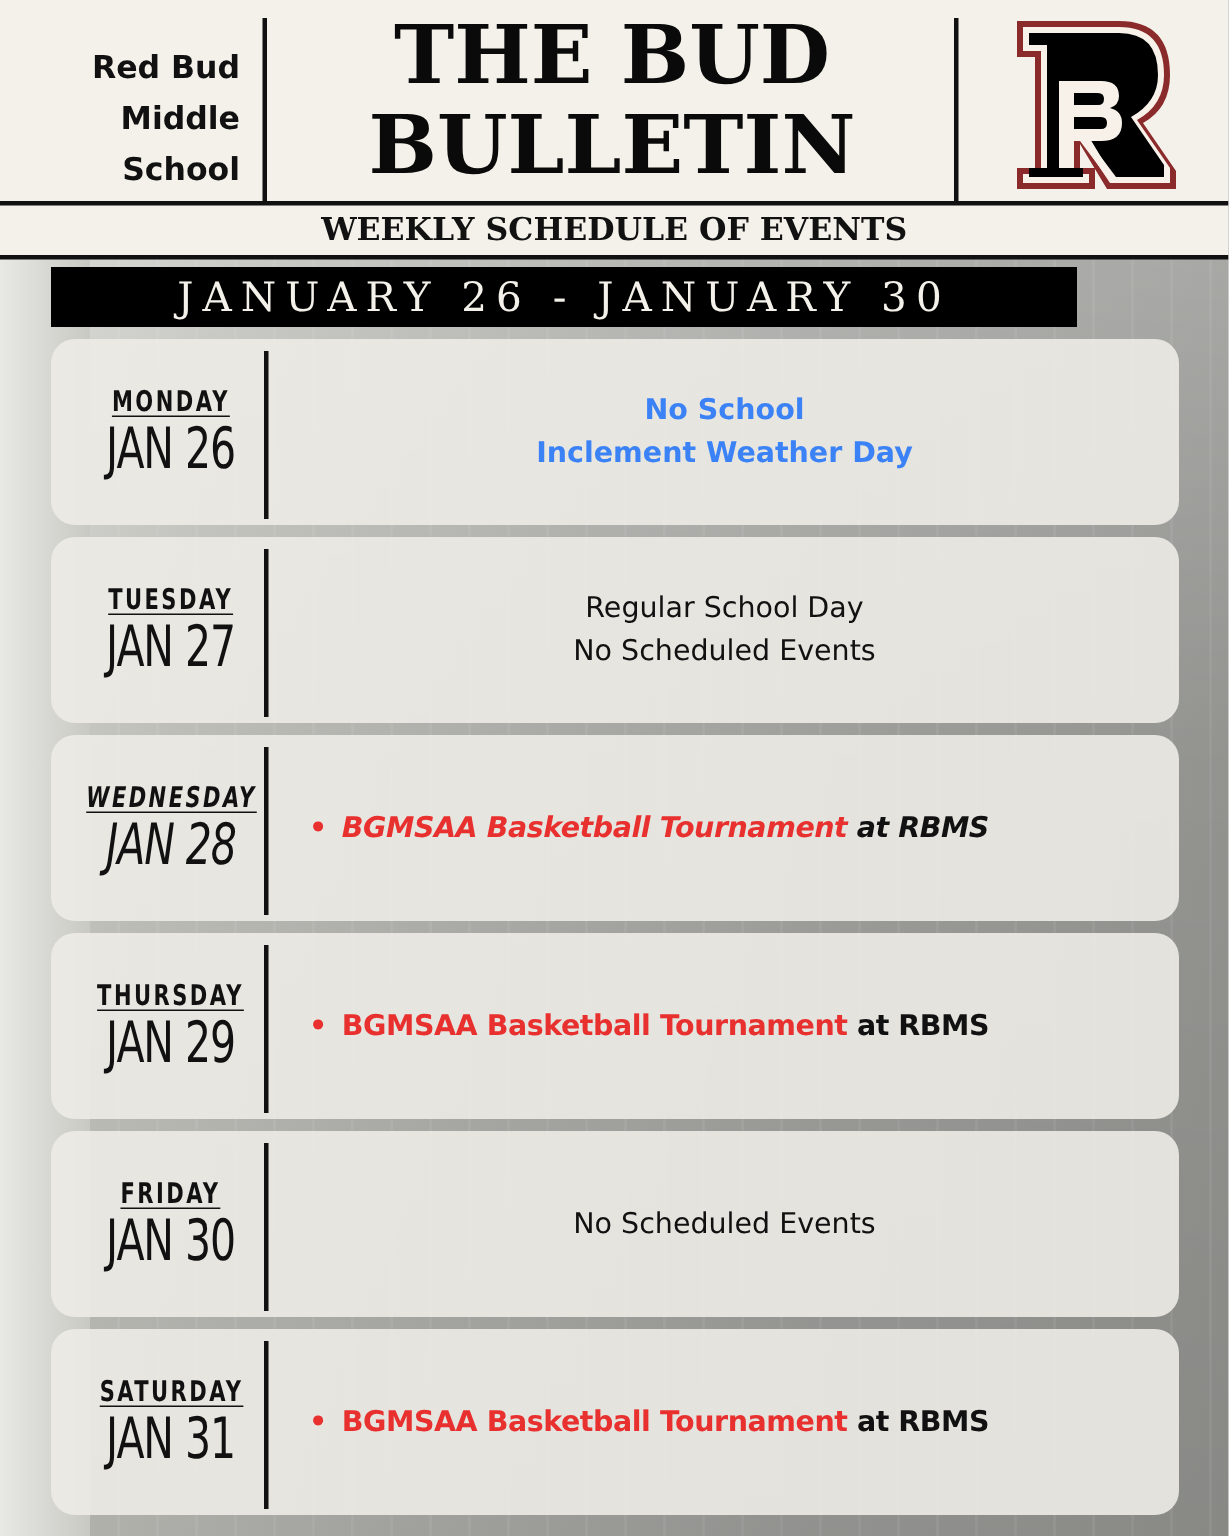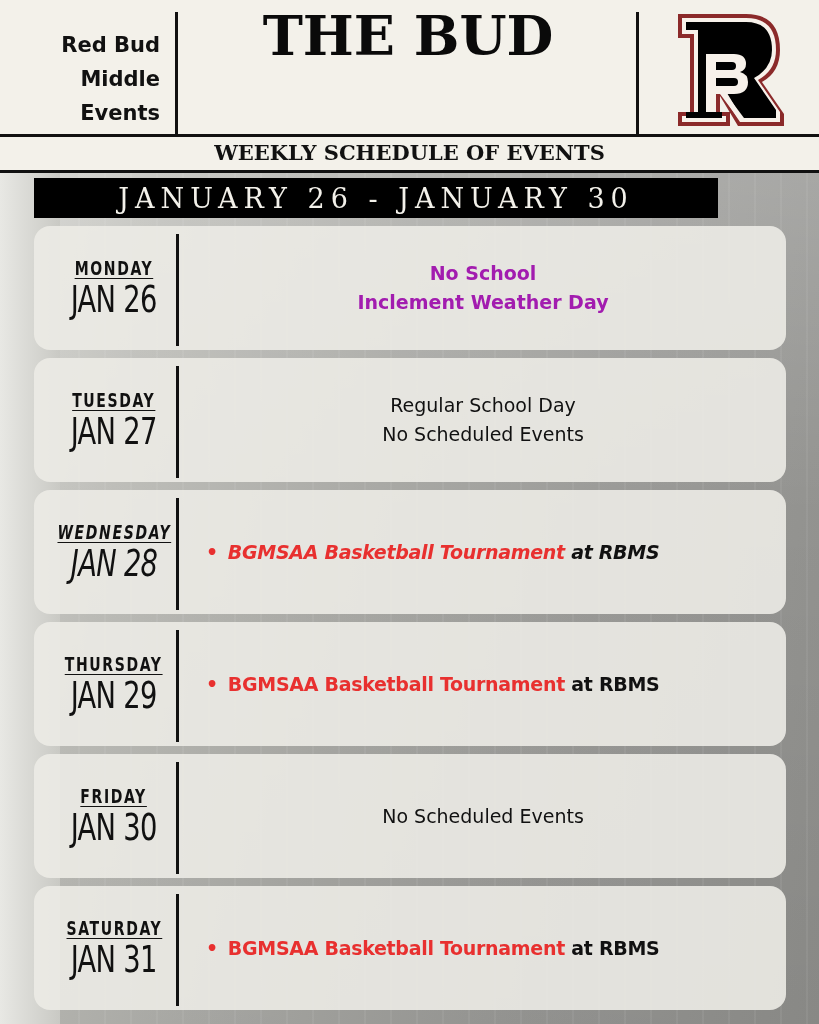--- a/index.html
+++ b/index.html
@@ -98,21 +98,21 @@
     position: absolute; left: 142px; top: 8px; width: 3px; height: 112px; background: #111;
   }
   .day-right {
     position: absolute; left: 146px; top: 0; right: 0; height: 100%;
     display: flex; flex-direction: column; justify-content: center;
   }
   .center-text {
     text-align: center; font-family: "DejaVu Sans", sans-serif;
     font-size: 19px; line-height: 29px;
   }
-  .center-text.red { color: #a21caf; font-weight: bold; }
+  .center-text.red { color: #3b82f6; font-weight: bold; }
   .center-text.dark { color: #111; font-weight: normal; }
   .event-line {
     padding-left: 26px;
     font-family: "DejaVu Sans", sans-serif;
     font-size: 19px; font-weight: bold; white-space: nowrap;
     letter-spacing: -0.3px;
   }
   .event-line .bullet { color: #e8302f; margin-right: 10px; }
   .event-line .ev { color: #e8302f; }
   .event-line .loc { color: #111; }
@@ -120,25 +120,26 @@
 </head>
 <body>
 
 <div class="bg-layer"></div>
 <div class="bg-light"></div>
 
 <header class="header">
   <div class="school-name">
     <div>Red Bud</div>
     <div>Middle</div>
-    <div>Events</div>
+    <div>School</div>
   </div>
   <div class="vrule" style="left:175px;"></div>
   <div class="title">
     <div>THE BUD</div>
+    <div>BULLETIN</div>
   </div>
   <div class="vrule" style="left:636px;"></div>
   <div class="logo">
     <svg width="112" height="116" viewBox="0 0 112 116">
 
       <path d="M2 2 H70 Q104 2 104 38 Q104 60 86 70 L108 102 V114 H62 L44 84 V100 H54 V114 H2 V100 H14 V26 H2 Z" fill="#8b2a2a"></path>
       <path d="M6 6 H70 Q100 6 100 38 Q100 58 82 68 L104 100 V110 H64 L40 74 V104 H50 V110 H6 V104 H18 V22 H6 Z" fill="#f7f1ea"></path>
 
       <path d="M10 10 H70 Q96 10 96 38 Q96 56 78 66 L100 98 V106 H66 L42 66 H36 V100 H46 V106 H10 V100 H22 V18 H10 Z" fill="#000"></path>
 

